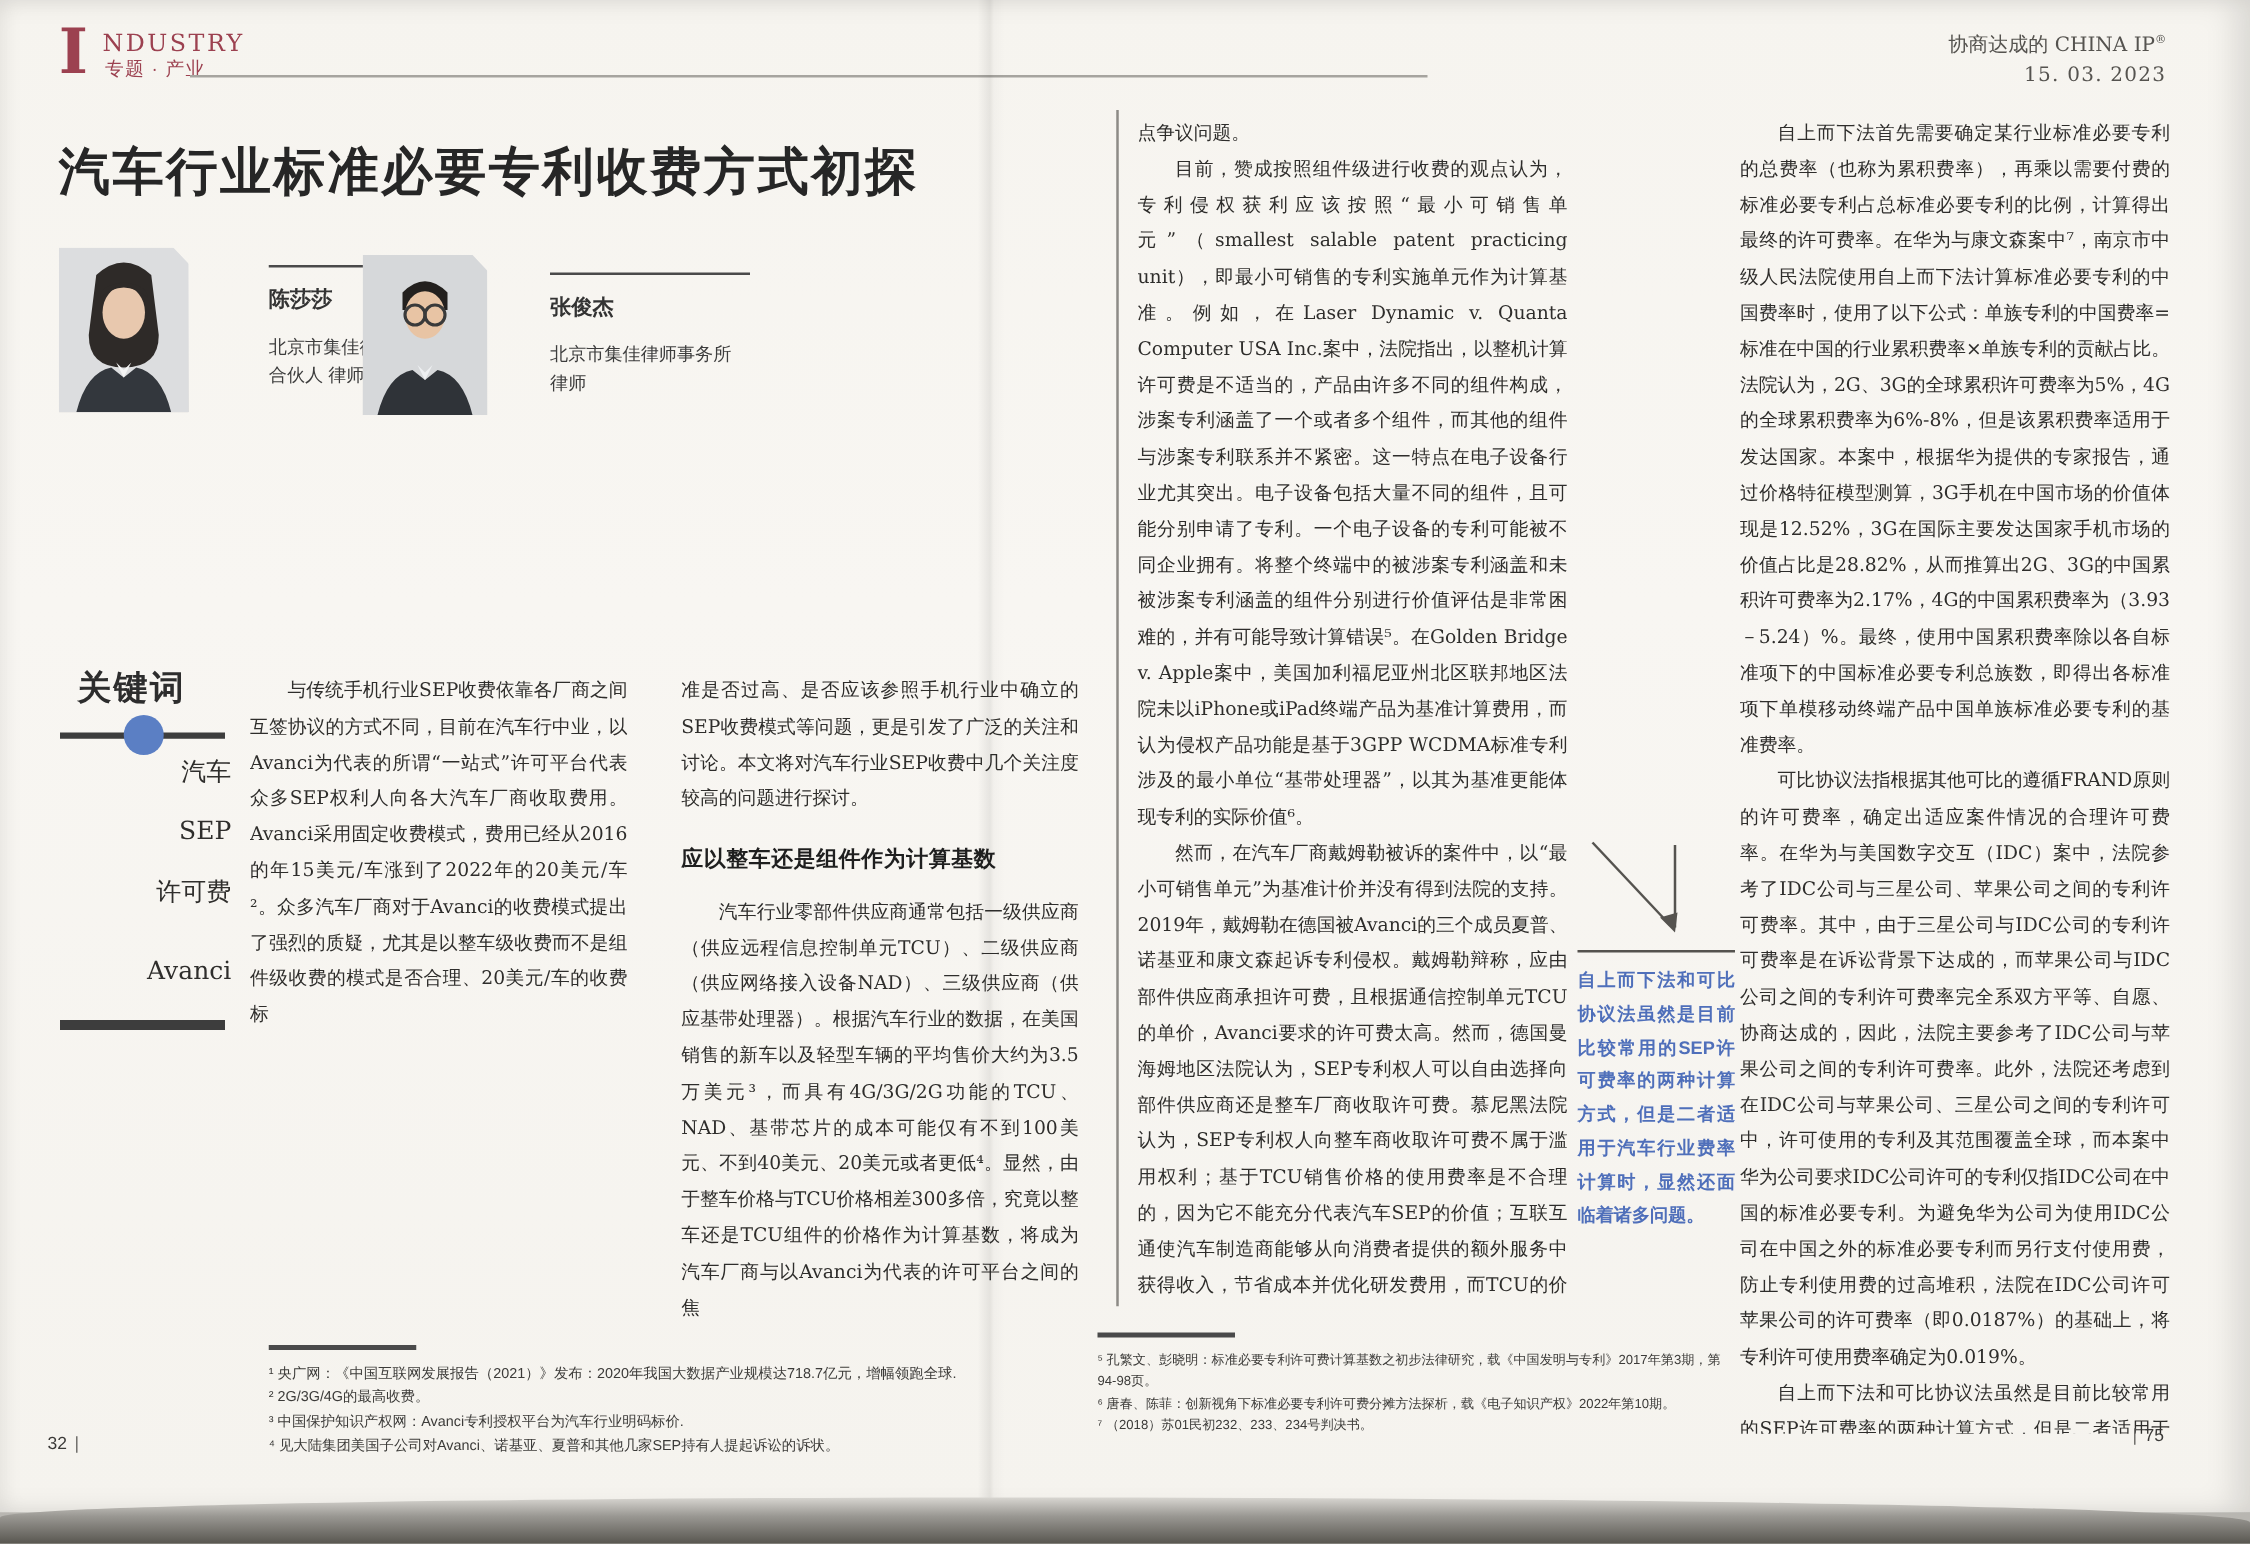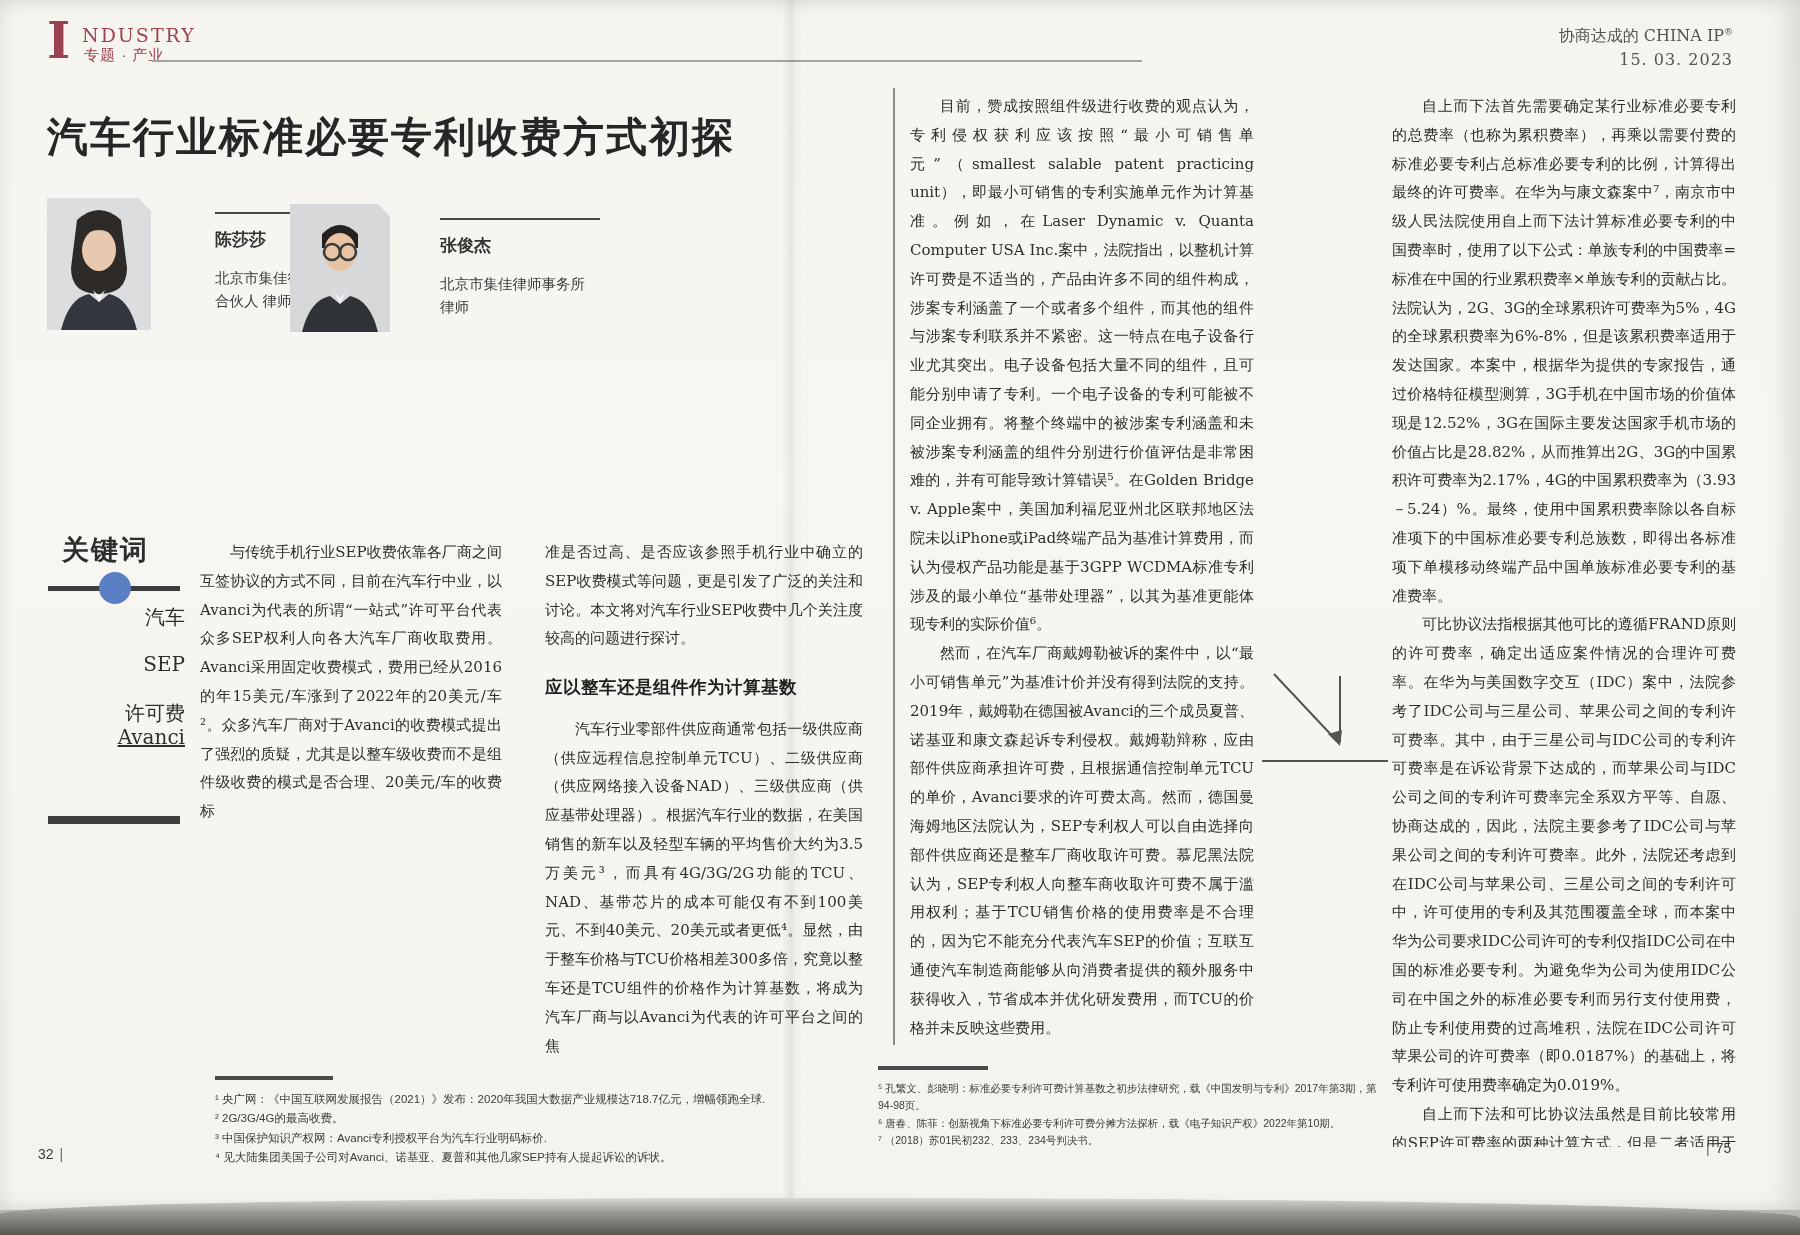--- a/index.html
+++ b/index.html
@@ -118,21 +118,21 @@
     <div class="author-line">北京市集佳律师事务所</div>
     <div class="author-line">律师</div>
   </div>
 
   <div class="kw-label">关键词</div>
   <div class="kw-rule"></div>
   <div class="kw-dot"></div>
   <div class="kw-item" style="top:604px;">汽车</div>
   <div class="kw-item" style="top:652px;">SEP</div>
   <div class="kw-item" style="top:700px;">许可费</div>
-  <div class="kw-item" style="top:725px;text-decoration:underline;">Avanci</div>
+  <div class="kw-item" style="top:764px;">Avanci</div>
   <div class="kw-bottom"></div>
 
   <div class="col" style="left:200px;top:538px;width:302px;height:515px;overflow:hidden;">
     <p>与传统手机行业SEP收费依靠各厂商之间互签协议的方式不同，目前在汽车行中业，以Avanci为代表的所谓“一站式”许可平台代表众多SEP权利人向各大汽车厂商收取费用。Avanci采用固定收费模式，费用已经从2016的年15美元/车涨到了2022年的20美元/车²。众多汽车厂商对于Avanci的收费模式提出了强烈的质疑，尤其是以整车级收费而不是组件级收费的模式是否合理、20美元/车的收费标</p>
   </div>
 
   <div class="col" style="left:545px;top:538px;width:318px;height:515px;overflow:hidden;">
     <p class="cont">准是否过高、是否应该参照手机行业中确立的SEP收费模式等问题，更是引发了广泛的关注和讨论。本文将对汽车行业SEP收费中几个关注度较高的问题进行探讨。</p>
     <div class="sec-heading">应以整车还是组件作为计算基数</div>
     <p>汽车行业零部件供应商通常包括一级供应商（供应远程信息控制单元TCU）、二级供应商（供应网络接入设备NAD）、三级供应商（供应基带处理器）。根据汽车行业的数据，在美国销售的新车以及轻型车辆的平均售价大约为3.5万美元³，而具有4G/3G/2G功能的TCU、NAD、基带芯片的成本可能仅有不到100美元、不到40美元、20美元或者更低⁴。显然，由于整车价格与TCU价格相差300多倍，究竟以整车还是TCU组件的价格作为计算基数，将成为汽车厂商与以Avanci为代表的许可平台之间的焦</p>
@@ -145,33 +145,35 @@
     <div>³ 中国保护知识产权网：Avanci专利授权平台为汽车行业明码标价.</div>
     <div>⁴ 见大陆集团美国子公司对Avanci、诺基亚、夏普和其他几家SEP持有人提起诉讼的诉状。</div>
   </div>
   <div class="pageno" style="left:38px;top:1146px;">
     <span>32</span><span class="bar">|</span>
   </div>
 
   <div class="gutter-line"></div>
 
   <div class="col" style="left:910px;top:92px;width:344px;height:950px;overflow:hidden;">
+    <p class="cont">点争议问题。</p>
     <p>目前，赞成按照组件级进行收费的观点认为，专利侵权获利应该按照“最小可销售单元”（smallest salable patent practicing unit），即最小可销售的专利实施单元作为计算基准。例如，在Laser Dynamic v. Quanta Computer USA Inc.案中，法院指出，以整机计算许可费是不适当的，产品由许多不同的组件构成，涉案专利涵盖了一个或者多个组件，而其他的组件与涉案专利联系并不紧密。这一特点在电子设备行业尤其突出。电子设备包括大量不同的组件，且可能分别申请了专利。一个电子设备的专利可能被不同企业拥有。将整个终端中的被涉案专利涵盖和未被涉案专利涵盖的组件分别进行价值评估是非常困难的，并有可能导致计算错误⁵。在Golden Bridge v. Apple案中，美国加利福尼亚州北区联邦地区法院未以iPhone或iPad终端产品为基准计算费用，而认为侵权产品功能是基于3GPP WCDMA标准专利涉及的最小单位“基带处理器”，以其为基准更能体现专利的实际价值⁶。</p>
     <p>然而，在汽车厂商戴姆勒被诉的案件中，以“最小可销售单元”为基准计价并没有得到法院的支持。2019年，戴姆勒在德国被Avanci的三个成员夏普、诺基亚和康文森起诉专利侵权。戴姆勒辩称，应由部件供应商承担许可费，且根据通信控制单元TCU的单价，Avanci要求的许可费太高。然而，德国曼海姆地区法院认为，SEP专利权人可以自由选择向部件供应商还是整车厂商收取许可费。慕尼黑法院认为，SEP专利权人向整车商收取许可费不属于滥用权利；基于TCU销售价格的使用费率是不合理的，因为它不能充分代表汽车SEP的价值；互联互通使汽车制造商能够从向消费者提供的额外服务中获得收入，节省成本并优化研发费用，而TCU的价格并未反映这些费用。</p>
 
   </div>
 
   <div class="pq-arrow">
     <svg width="110" height="90" viewBox="0 0 110 90">
       <line x1="4" y1="6" x2="66" y2="72" stroke="#55534f" stroke-width="2"></line>
       <line x1="70" y1="8" x2="70" y2="74" stroke="#55534f" stroke-width="2"></line>
       <path d="M58 66 L70 78 L72 62 Z" fill="#55534f"></path>
     </svg>
   </div>
   <div class="pq-rule"></div>
+  <div class="pull-quote">自上而下法和可比协议法虽然是目前比较常用的SEP许可费率的两种计算方式，但是二者适用于汽车行业费率计算时，显然还面临着诸多问题。</div>
 
   <div class="col" style="left:1392px;top:92px;width:344px;height:1055px;overflow:hidden;">
     <p>自上而下法首先需要确定某行业标准必要专利的总费率（也称为累积费率），再乘以需要付费的标准必要专利占总标准必要专利的比例，计算得出最终的许可费率。在华为与康文森案中⁷，南京市中级人民法院使用自上而下法计算标准必要专利的中国费率时，使用了以下公式：单族专利的中国费率=标准在中国的行业累积费率×单族专利的贡献占比。法院认为，2G、3G的全球累积许可费率为5%，4G的全球累积费率为6%-8%，但是该累积费率适用于发达国家。本案中，根据华为提供的专家报告，通过价格特征模型测算，3G手机在中国市场的价值体现是12.52%，3G在国际主要发达国家手机市场的价值占比是28.82%，从而推算出2G、3G的中国累积许可费率为2.17%，4G的中国累积费率为（3.93－5.24）%。最终，使用中国累积费率除以各自标准项下的中国标准必要专利总族数，即得出各标准项下单模移动终端产品中国单族标准必要专利的基准费率。</p>
     <p>可比协议法指根据其他可比的遵循FRAND原则的许可费率，确定出适应案件情况的合理许可费率。在华为与美国数字交互（IDC）案中，法院参考了IDC公司与三星公司、苹果公司之间的专利许可费率。其中，由于三星公司与IDC公司的专利许可费率是在诉讼背景下达成的，而苹果公司与IDC公司之间的专利许可费率完全系双方平等、自愿、协商达成的，因此，法院主要参考了IDC公司与苹果公司之间的专利许可费率。此外，法院还考虑到在IDC公司与苹果公司、三星公司之间的专利许可中，许可使用的专利及其范围覆盖全球，而本案中华为公司要求IDC公司许可的专利仅指IDC公司在中国的标准必要专利。为避免华为公司为使用IDC公司在中国之外的标准必要专利而另行支付使用费，防止专利使用费的过高堆积，法院在IDC公司许可苹果公司的许可费率（即0.0187%）的基础上，将专利许可使用费率确定为0.019%。</p>
     <p>自上而下法和可比协议法虽然是目前比较常用的SEP许可费率的两种计算方式，但是二者适用于汽车行</p>
   </div>
 
   <div class="fn-rule" style="left:878px;top:1066px;width:110px;"></div>
   <div class="footnotes" style="left:878px;top:1080px;width:500px;font-size:10.5px;">
     <div>⁵ 孔繁文、彭晓明：标准必要专利许可费计算基数之初步法律研究，载《中国发明与专利》2017年第3期，第94-98页。</div>

